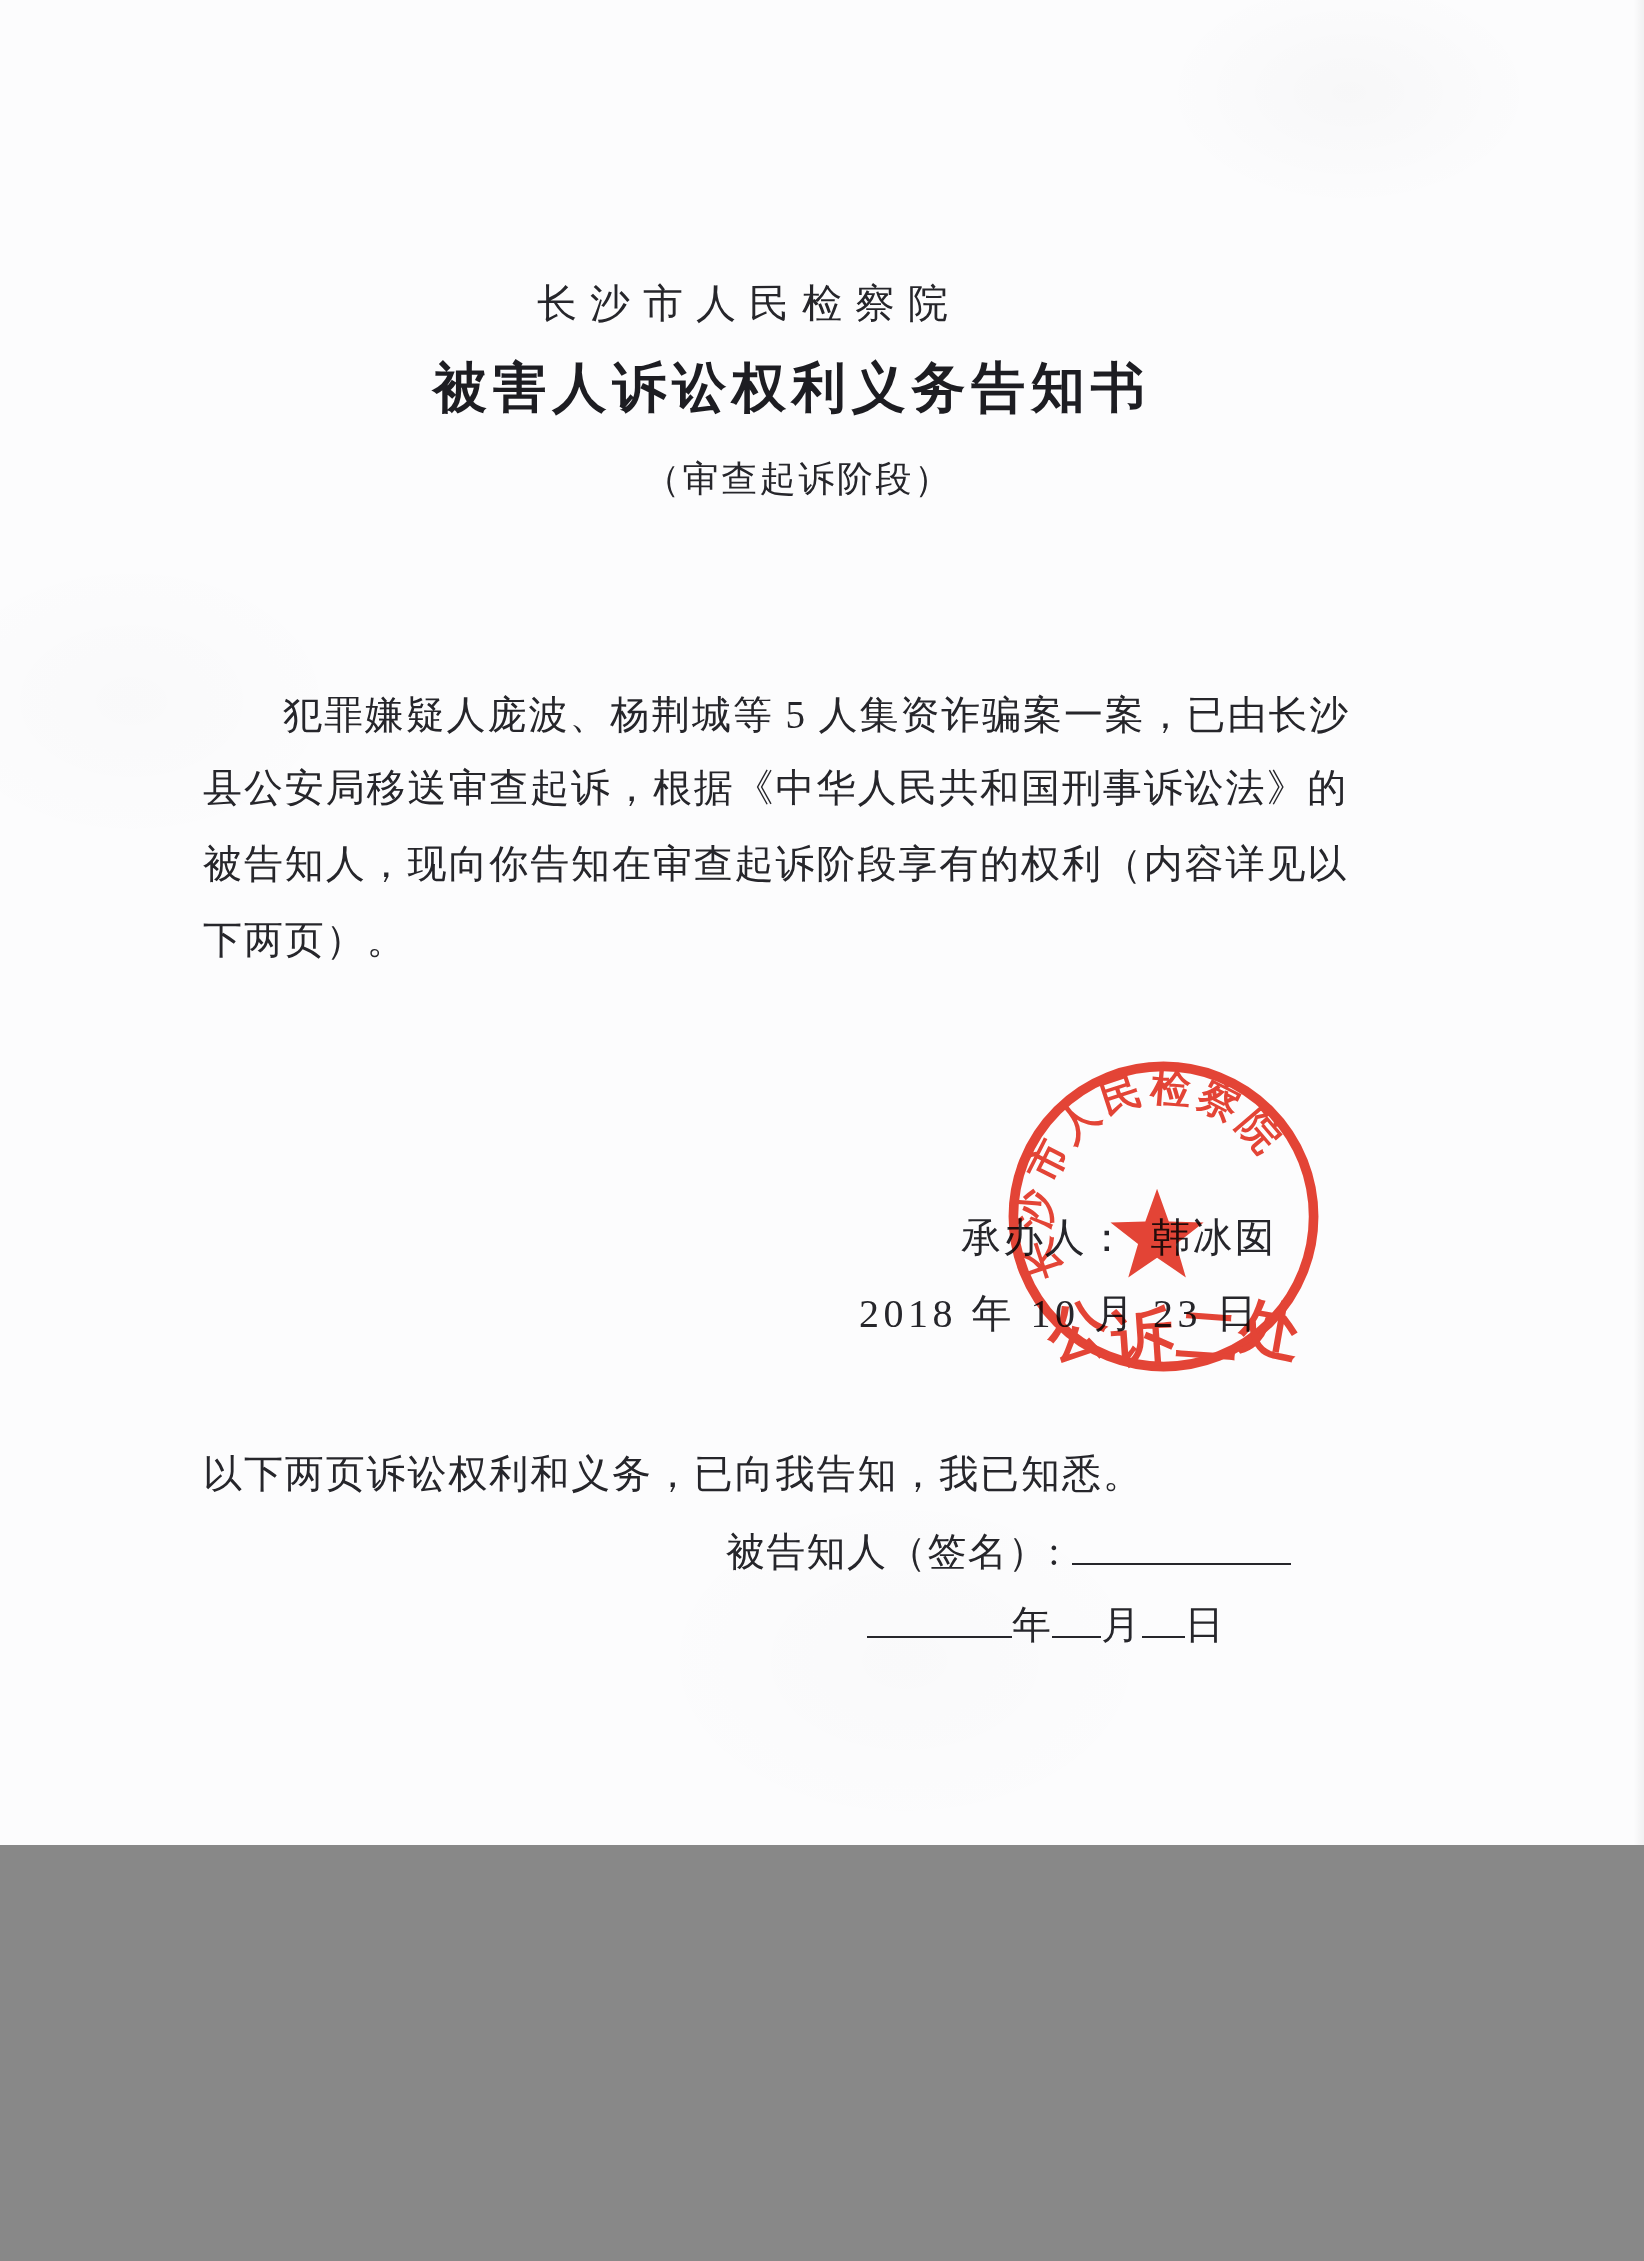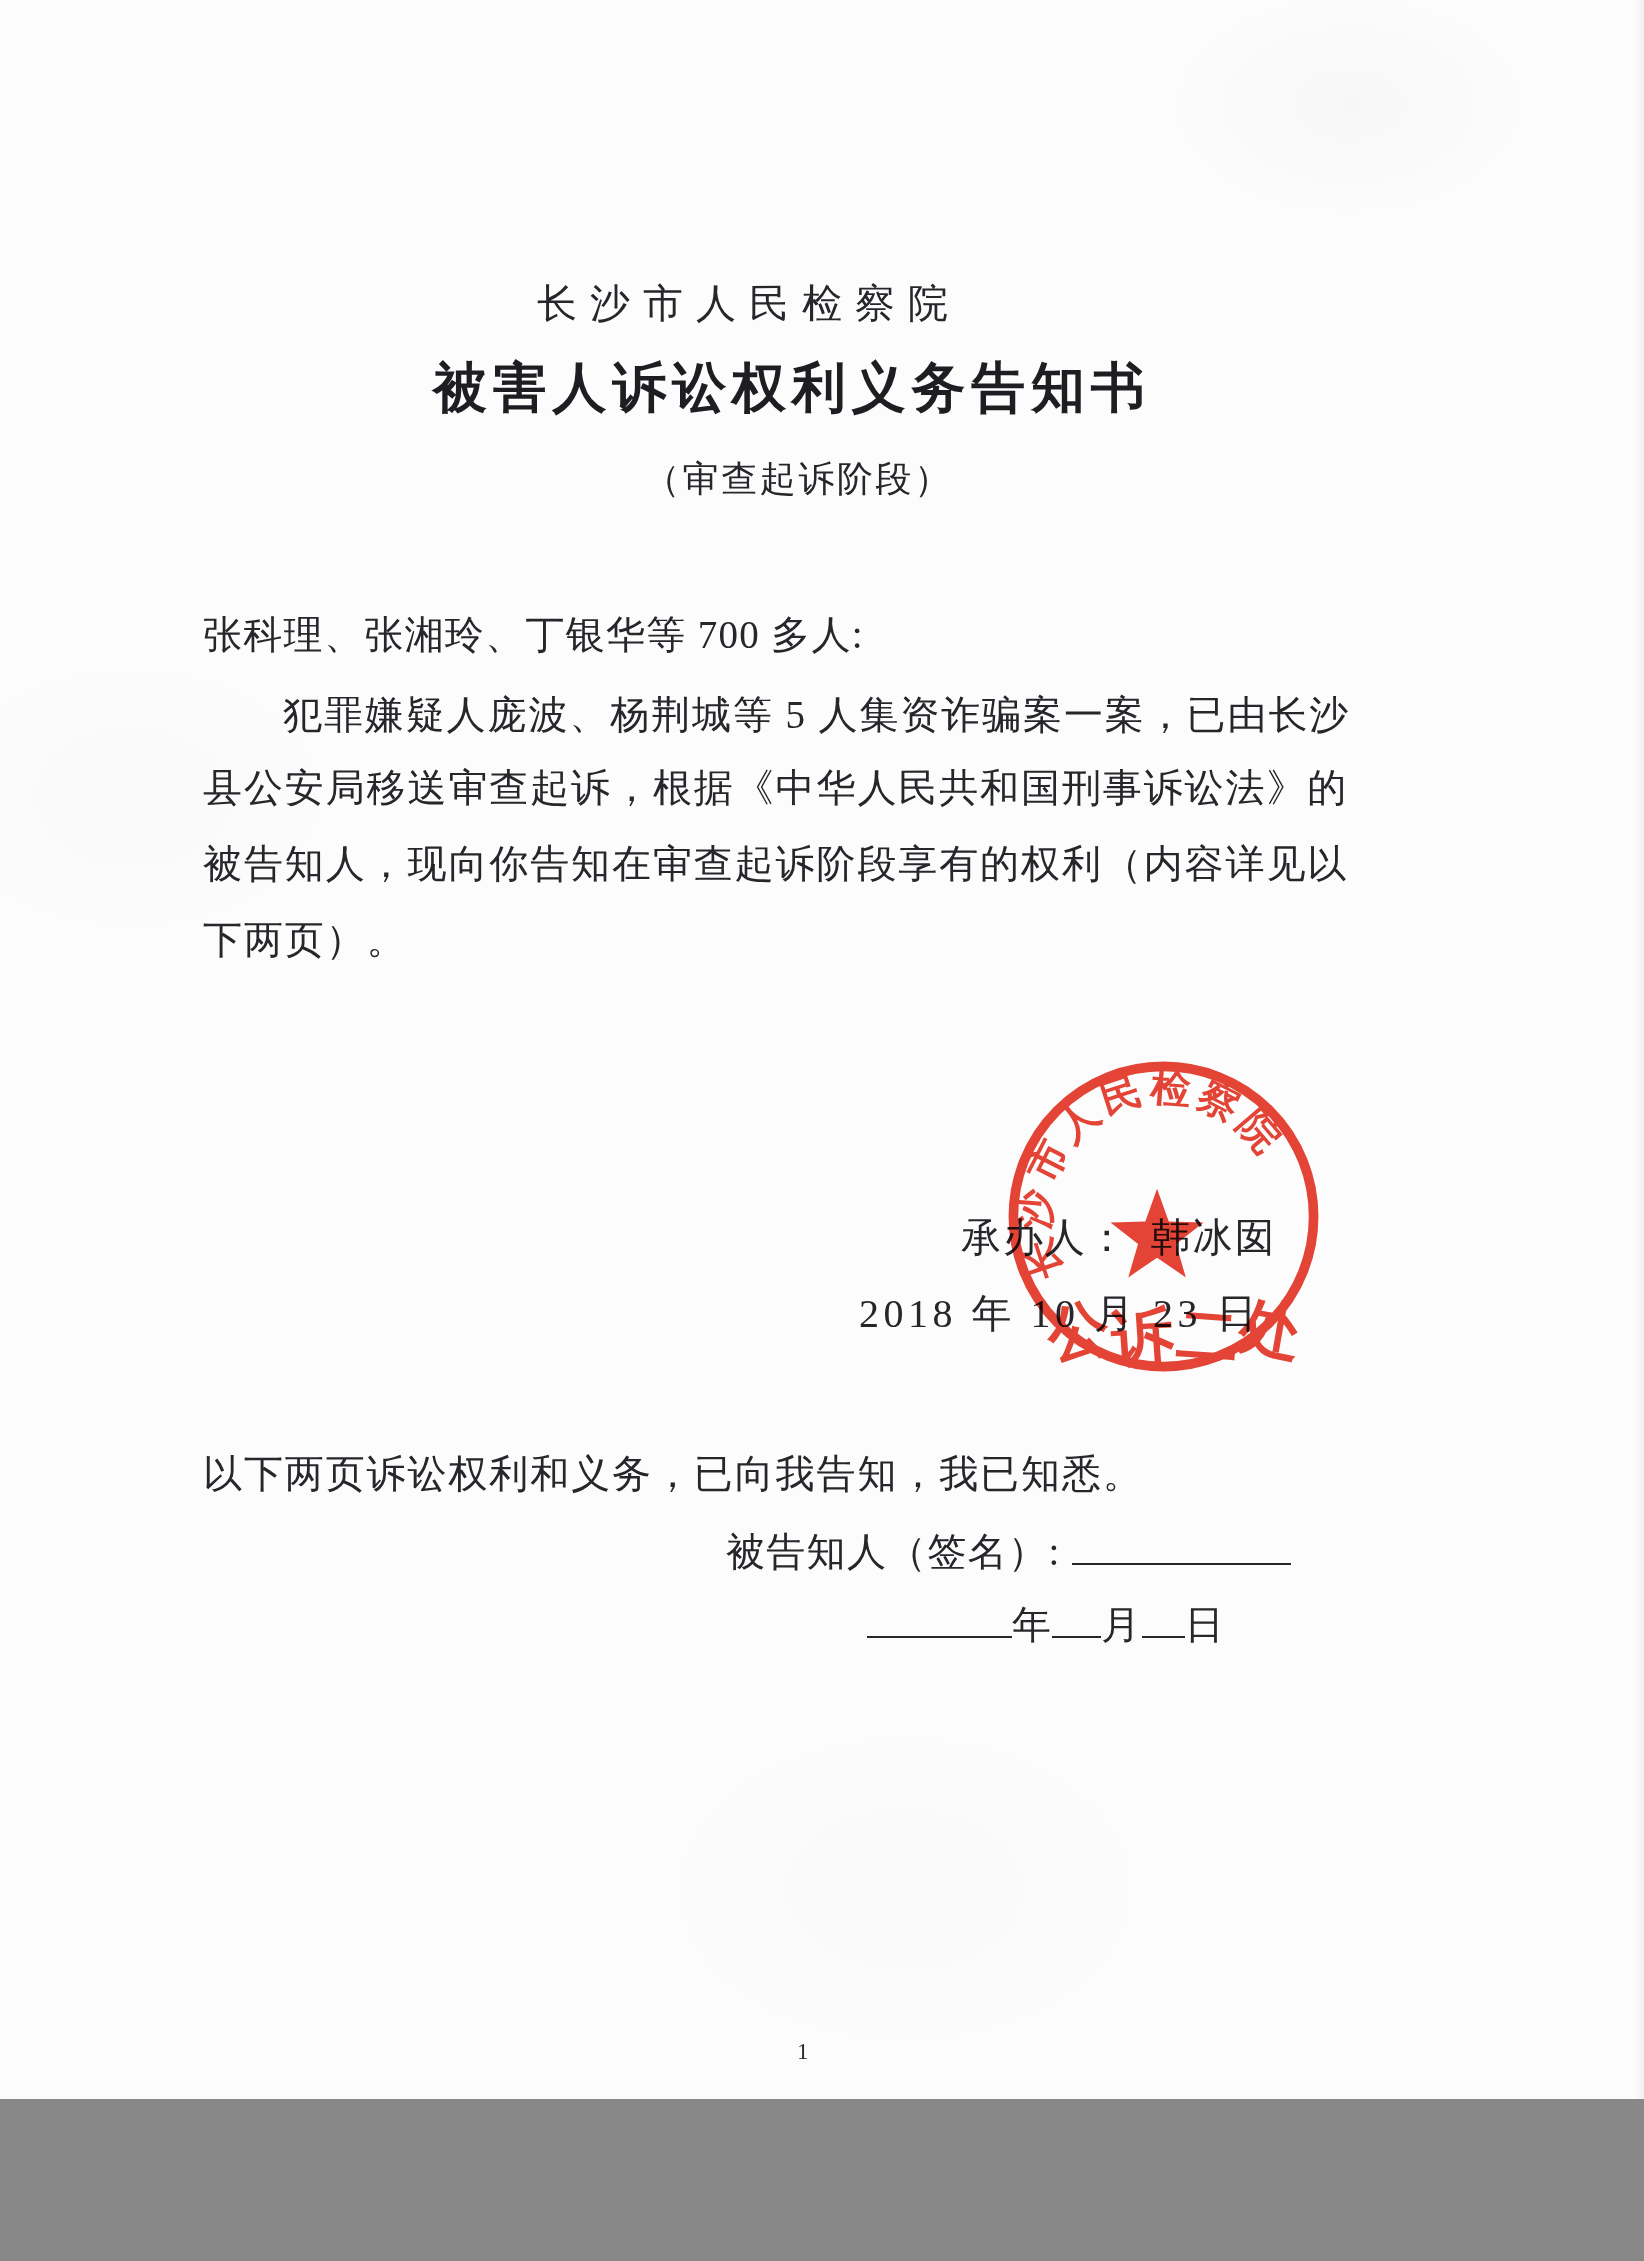--- a/index.html
+++ b/index.html
@@ -1,18 +1,18 @@
 <!DOCTYPE html>
 <html style="font-size:10.3px"><head>
 <meta charset="utf-8">
 <style>
   html,body{margin:0;padding:0;background:#888;}
   .page{
     position:relative;
-    width:1645px;height:2099px;
+    width:1645px;height:1845px;
     margin:0 auto;
     background:#fcfcfd;
     background-image:
       radial-gradient(ellipse 271px 168px at 82% 5%, rgba(0,0,0,0.018), transparent 70%),
       radial-gradient(ellipse 322px 219px at 8% 38%, rgba(0,0,0,0.012), transparent 70%),
       radial-gradient(ellipse 387px 258px at 55% 90%, rgba(0,0,0,0.010), transparent 70%),
       linear-gradient(to right, transparent 99.3%, rgba(0,0,0,0.05) 100%);
     font-family:"Liberation Serif","DejaVu Serif",serif;
     color:#26262b;
     overflow:hidden;
@@ -47,21 +47,20 @@
 </style>
 </head>
 <body>
 
 <div class="page">
 
   <div class="abs org-name">长沙市人民检察院</div>
   <div class="abs stage">（审查起诉阶段）</div>
   <div class="abs doc-title">被害人诉讼权利义务告知书</div>
 
-  <div class="abs addressee">张科理、张湘玲、丁银华等 700 多人:</div>
 
   <div class="abs body-line body-l1">犯罪嫌疑人庞波、杨荆城等 5 人集资诈骗案一案，已由长沙</div>
   <div class="abs body-line body-l2">县公安局移送审查起诉，根据《中华人民共和国刑事诉讼法》的</div>
   <div class="abs body-line body-l3">被告知人，现向你告知在审查起诉阶段享有的权利（内容详见以</div>
   <div class="abs body-line body-l4">下两页）。</div>
 
   <div class="abs handler">
     <span>承办人：</span><span class="name">韩冰囡</span>
   </div>
 

